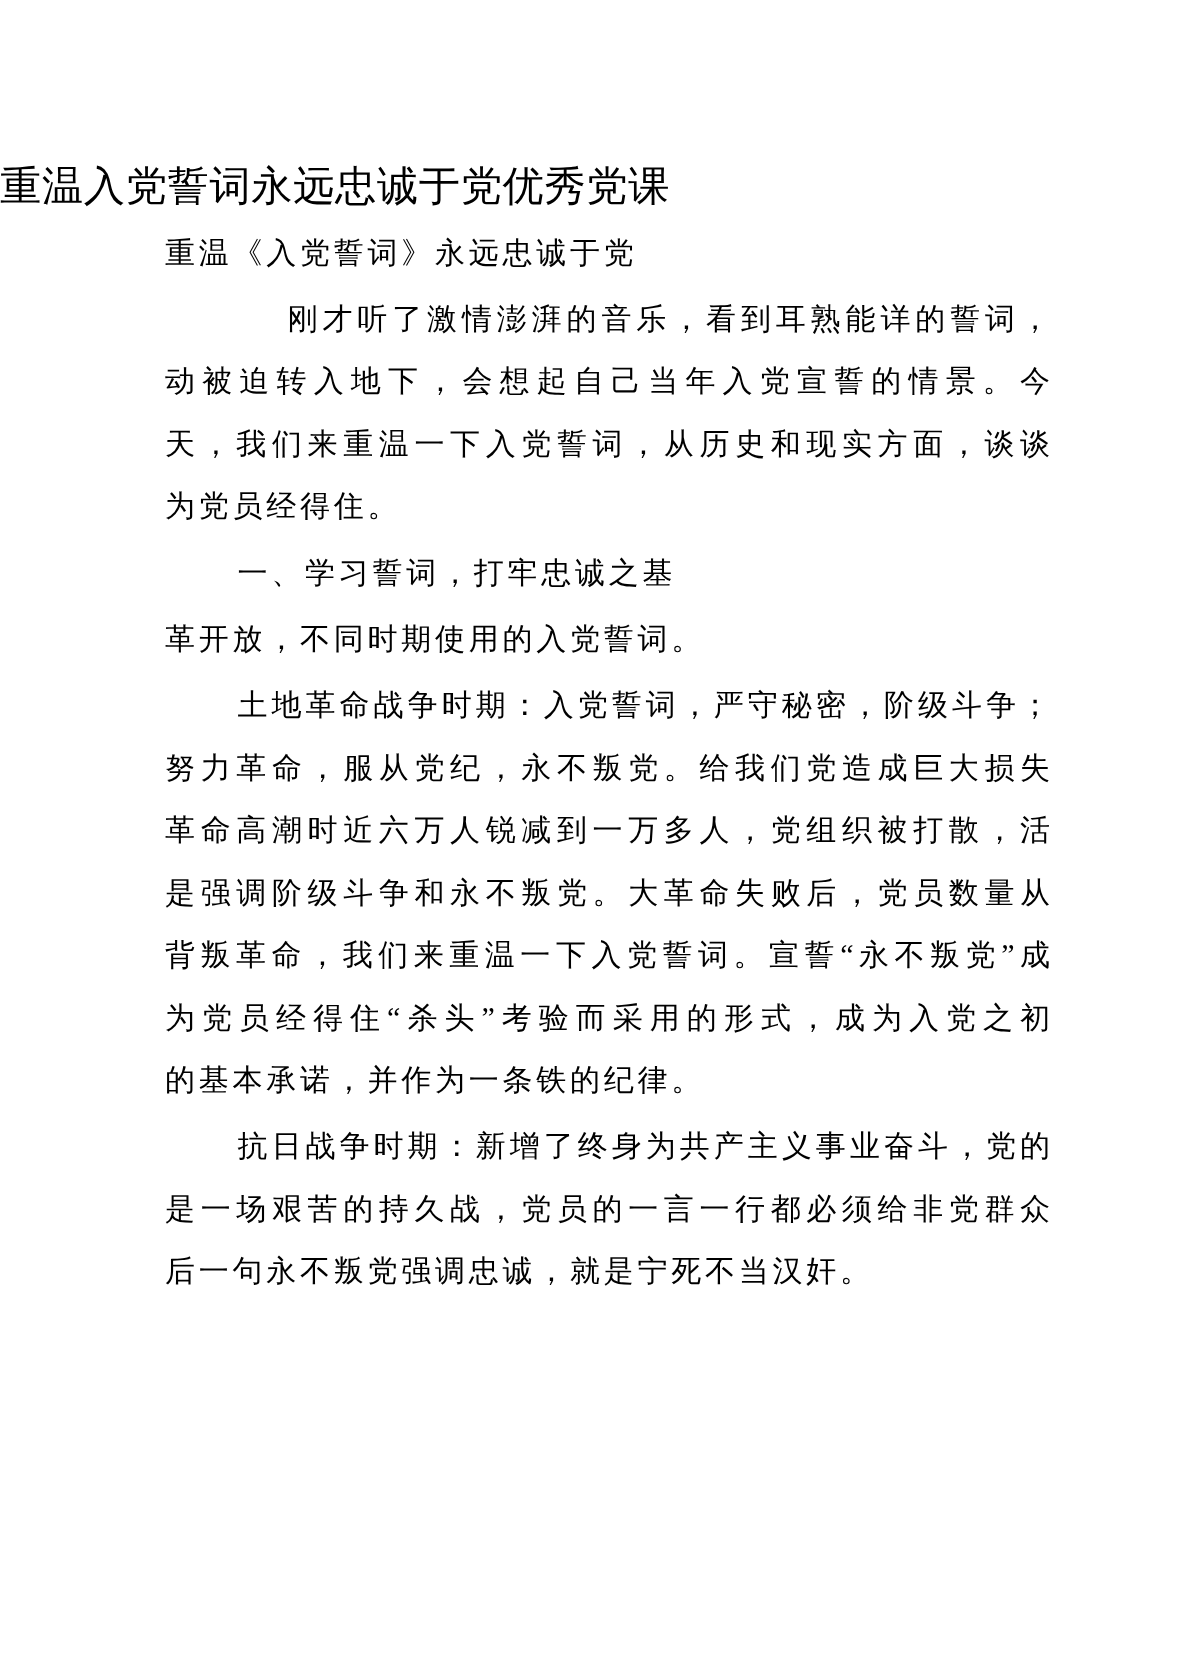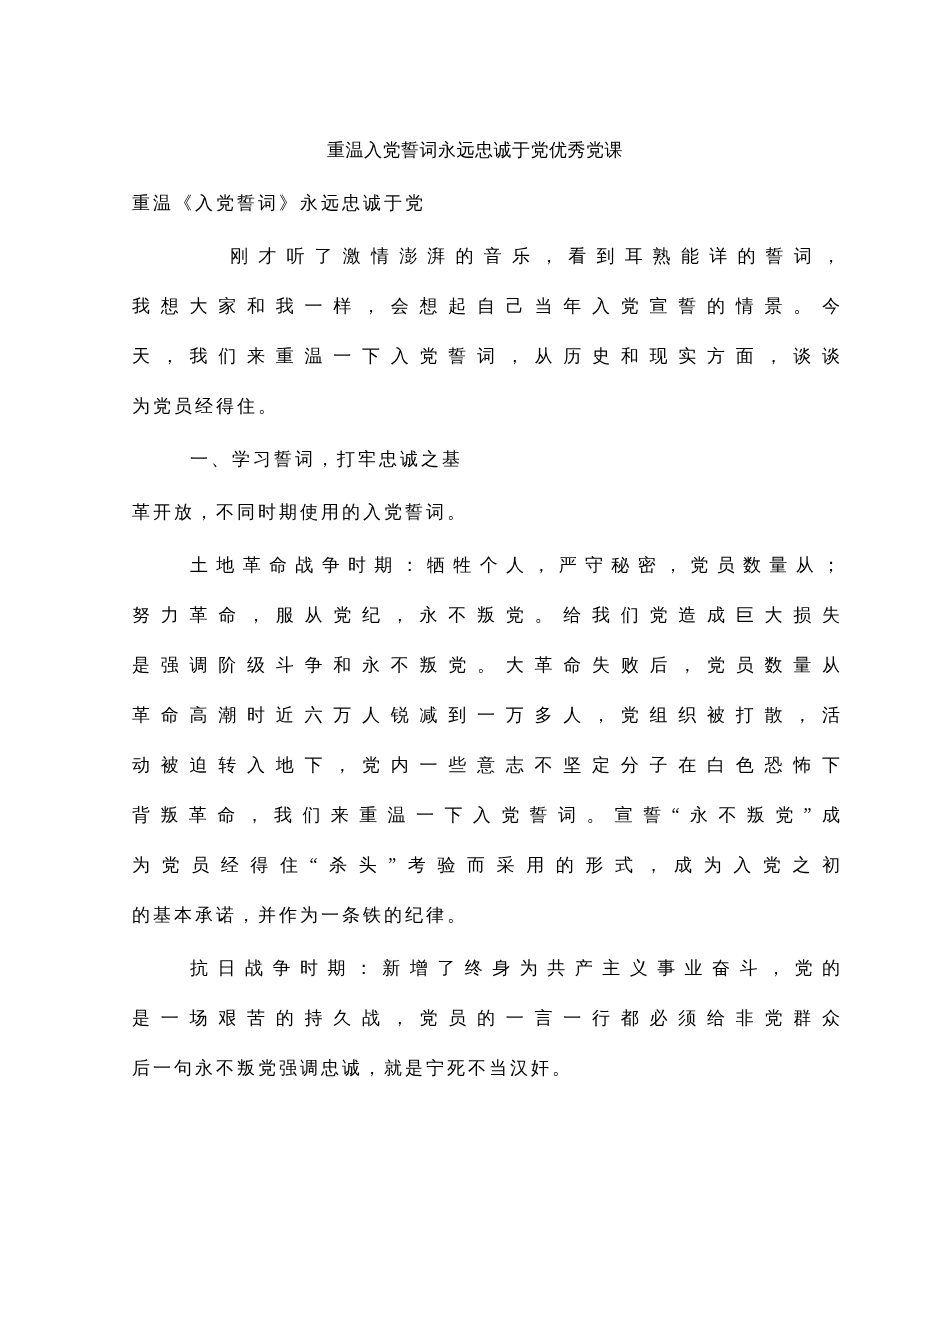--- a/index.html
+++ b/index.html
@@ -13,34 +13,34 @@
     height: 1344px;
     background: #ffffff;
     color: #000000;
     font-family: "Liberation Serif", serif;
     overflow: hidden;
   }
   .inner {
     padding: 125px 110px 0 132px;
   }
   .doc-title {
-    font-size: 18px;
+    font-size: 33px;
     line-height: 50px;
     height: 50px;
     font-weight: 400;
-    text-align: center;
+    text-align: left;
     margin: 0 -110px 3px -132px;
     letter-spacing: 0.5px;
     white-space: nowrap;
   }
   .block {
     margin: 0 0 3px 0;
   }
   .line {
-    font-size: 18px;
+    font-size: 24px;
     line-height: 50px;
     height: 50px;
     overflow: hidden;
     letter-spacing: 3px;
   }
   .line.fill {
     letter-spacing: 0;
     text-align: justify;
     text-align-last: justify;
     text-justify: inter-character;
@@ -61,36 +61,35 @@
 
 <div class="page" style="background: rgb(255, 255, 255); color: rgb(0, 0, 0);">
   <div class="inner">
     <div class="doc-title">重温入党誓词永远忠诚于党优秀党课</div>
     <div>
         <div class="block">
           <div class="line">重温《入党誓词》永远忠诚于党</div>
         </div>
         <div class="block">
           <div class="line fill ind-deep">刚才听了激情澎湃的音乐，看到耳熟能详的誓词，</div>
-          <div class="line fill">我想大家和我一样，会想起自己当年入党宣誓的情景。今</div>
+          <div class="line fill">动被迫转入地下，会想起自己当年入党宣誓的情景。今</div>
           <div class="line fill">天，我们来重温一下入党誓词，从历史和现实方面，谈谈</div>
           <div class="line">为党员经得住。</div>
         </div>
         <div class="block">
           <div class="line ind-heading">一、学习誓词，打牢忠诚之基</div>
         </div>
         <div class="block">
           <div class="line">革开放，不同时期使用的入党誓词。</div>
         </div>
         <div class="block">
-          <div class="line fill ind-normal">土地革命战争时期：牺牲个人，严守秘密，党员数量从；</div>
+          <div class="line fill ind-normal">土地革命战争时期：入党誓词，严守秘密，阶级斗争；</div>
           <div class="line fill">努力革命，服从党纪，永不叛党。给我们党造成巨大损失</div>
+          <div class="line fill">革命高潮时近六万人锐减到一万多人，党组织被打散，活</div>
           <div class="line fill">是强调阶级斗争和永不叛党。大革命失败后，党员数量从</div>
-          <div class="line fill">革命高潮时近六万人锐减到一万多人，党组织被打散，活</div>
-          <div class="line fill">动被迫转入地下，党内一些意志不坚定分子在白色恐怖下</div>
           <div class="line fill">背叛革命，我们来重温一下入党誓词。宣誓“永不叛党”成</div>
           <div class="line fill">为党员经得住“杀头”考验而采用的形式，成为入党之初</div>
           <div class="line">的基本承诺，并作为一条铁的纪律。</div>
         </div>
         <div class="block">
           <div class="line fill ind-normal">抗日战争时期：新增了终身为共产主义事业奋斗，党的</div>
           <div class="line fill">是一场艰苦的持久战，党员的一言一行都必须给非党群众</div>
           <div class="line">后一句永不叛党强调忠诚，就是宁死不当汉奸。</div>
         </div>
       </div>

